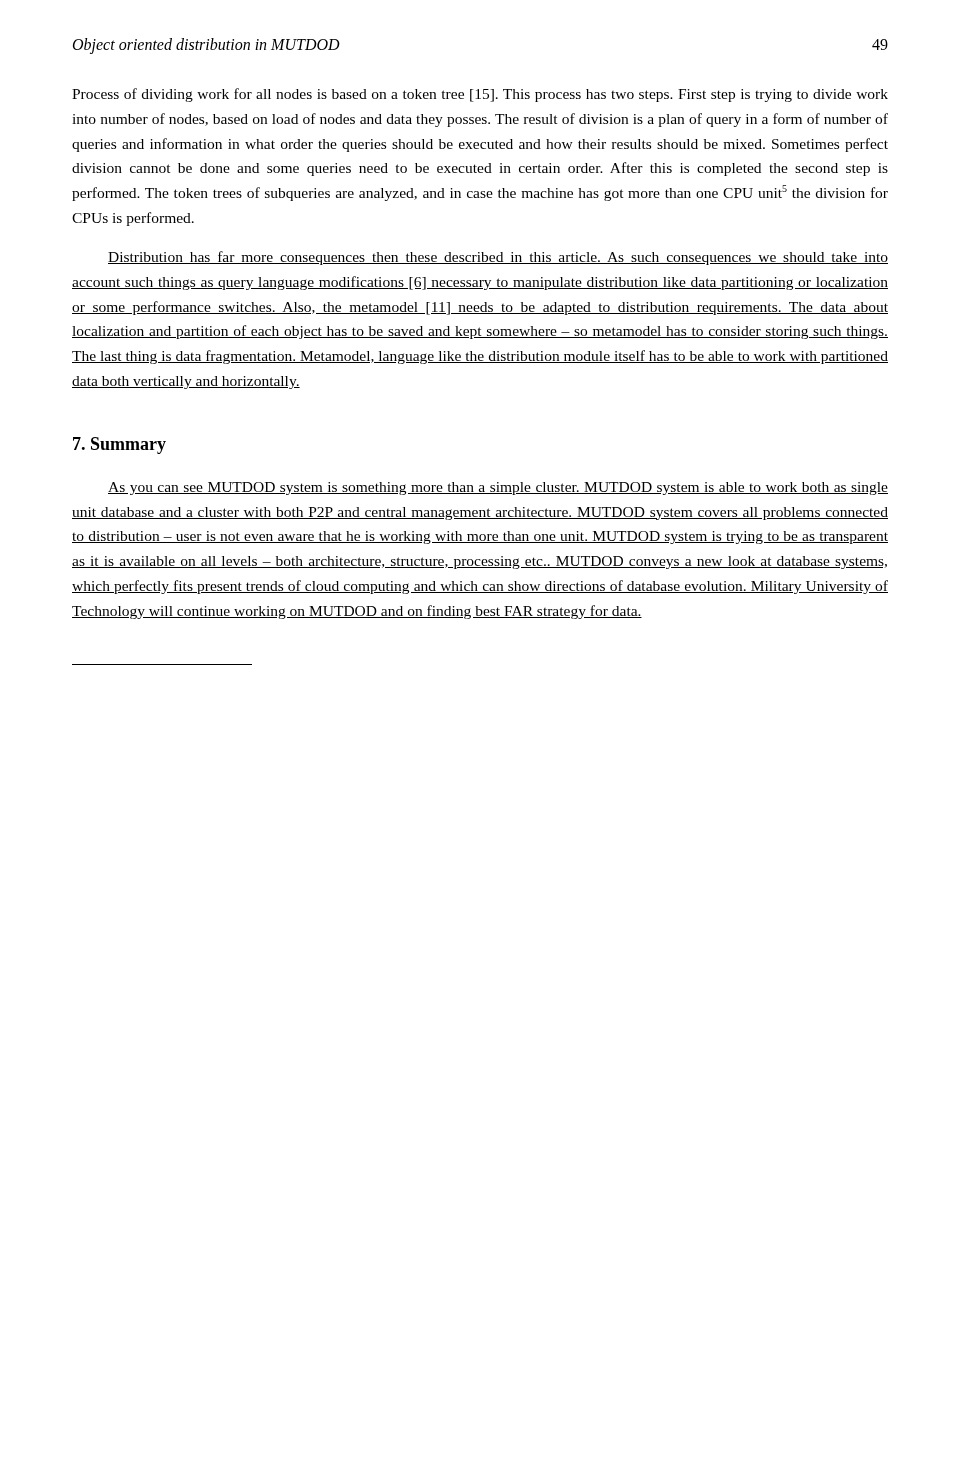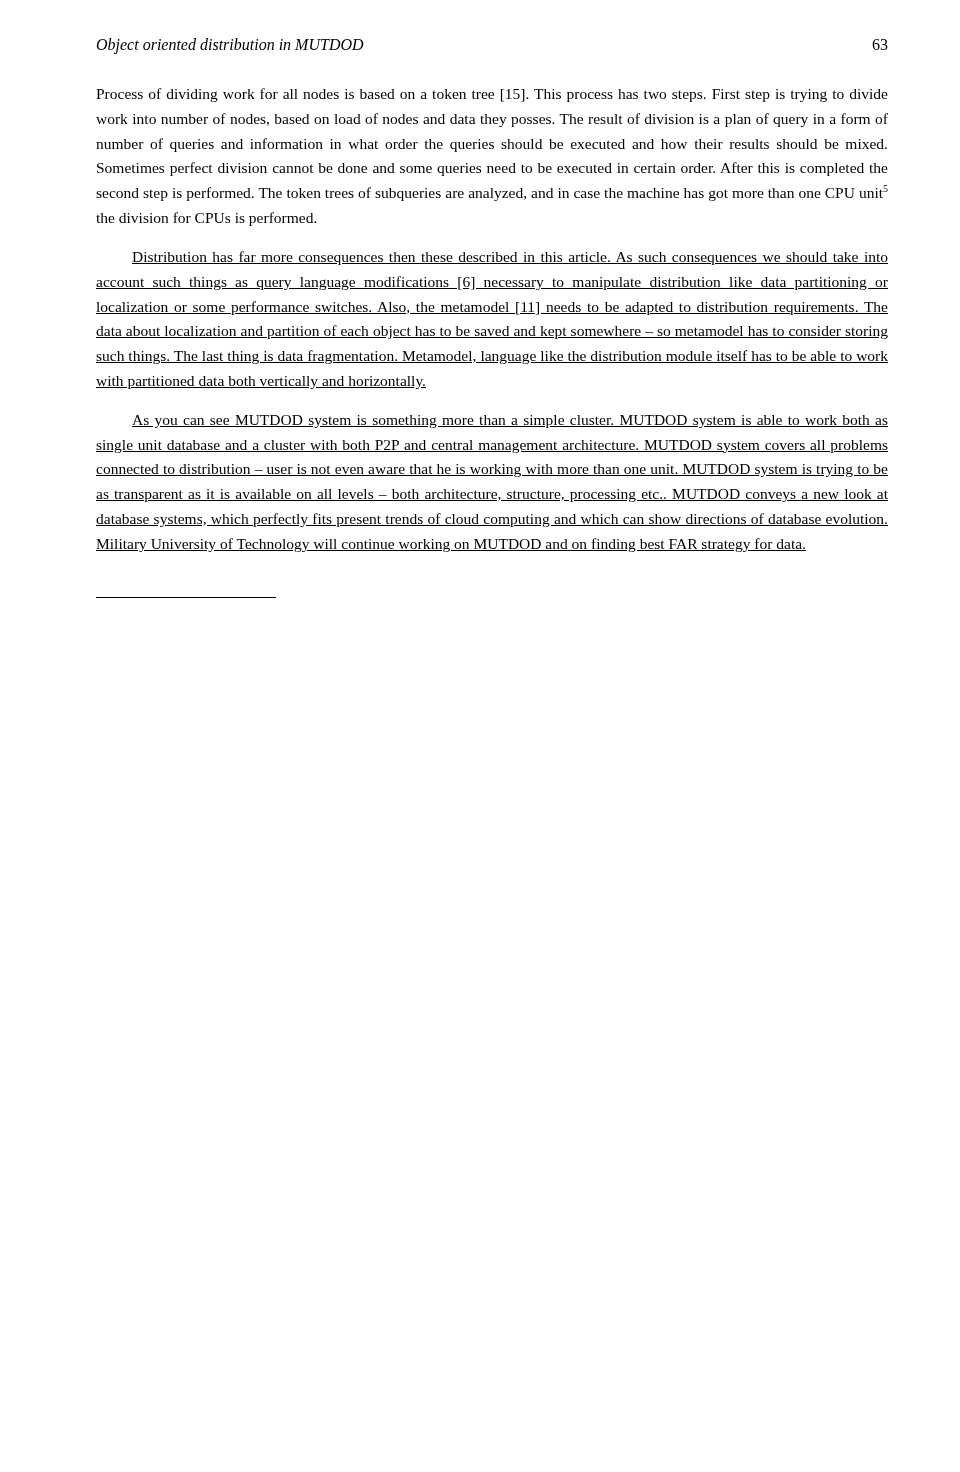--- a/index.html
+++ b/index.html
@@ -14,21 +14,21 @@
       font-size: 16px;
       color: #000000;
       width: 960px;
       min-height: 1472px;
       position: relative;
     }
 
     .page {
       width: 960px;
       min-height: 1472px;
-      padding: 36px 72px 80px 96px;
+      padding: 36px 72px 80px 72px;
       position: relative;
       background: #ffffff;
     }
 
     .page-header {
       display: flex;
       justify-content: space-between;
       align-items: flex-start;
       margin-bottom: 28px;
       border-bottom: none;
@@ -82,32 +82,35 @@
       text-decoration: underline;
     }
   </style>
 </head>
 <body>
 
 <div class="page">
 
   <div class="page-header">
     <span class="header-title">Object oriented distribution in MUTDOD</span>
-    <span class="header-page-number">63</span>
+    <span class="header-page-number">49</span>
   </div>
 
   <p class="paragraph">
     <span>Process of dividing work for all nodes is based on a token tree [15]. This process has two steps. First step is trying to divide work into number of nodes, based on load of nodes and data they posses. The result of division is a plan of query in a form of number of queries and information in what order the queries should be executed and how their results should be mixed. Sometimes perfect division cannot be done and some queries need to be executed in certain order. After this is completed the second step is performed. The token trees of subqueries are analyzed, and in case the machine has got more than one CPU unit</span><sup>5</sup><span> the division for CPUs is performed.</span>
   </p>
 
 
   <p class="paragraph indent">
     <span>Distribution has far more consequences then these described in this article. As such consequences we should take into account such things as query language modifications [6] necessary to manipulate distribution like data partitioning or localization or some performance switches. Also, the metamodel [11] needs to be adapted to distribution requirements. The data about localization and partition of each object has to be saved and kept somewhere – so metamodel has to consider storing such things. The last thing is data fragmentation. Metamodel, language like the distribution module itself has to be able to work with partitioned data both vertically and horizontally.</span>
   </p>
 
+  <div class="section-heading">
+    <span>7. Summary</span>
+  </div>
 
   <p class="paragraph indent">
     <span>As you can see MUTDOD system is something more than a simple cluster. MUTDOD system is able to work both as single unit database and a cluster with both P2P and central management architecture. MUTDOD system covers all problems connected to distribution – user is not even aware that he is working with more than one unit. MUTDOD system is trying to be as transparent as it is available on all levels – both architecture, structure, processing etc.. MUTDOD conveys a new look at database systems, which perfectly fits present trends of cloud computing and which can show directions of database evolution. Military University of Technology will continue working on MUTDOD and on finding best FAR strategy for data.</span>
   </p>
 
   <hr class="footnote-divider">
 
 </div>
 
 </body></html>

